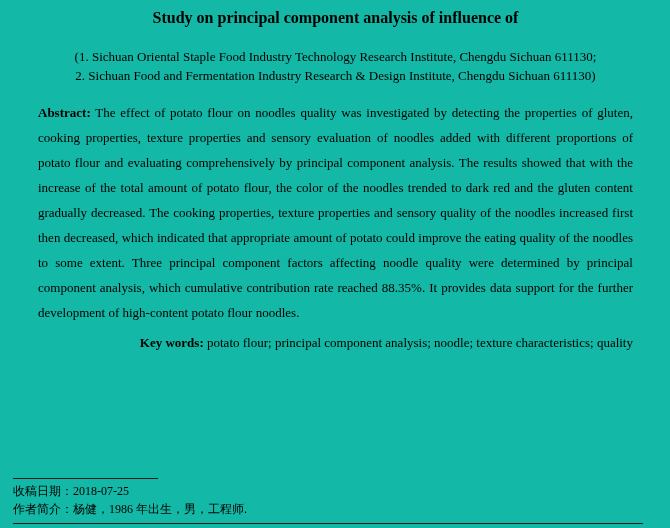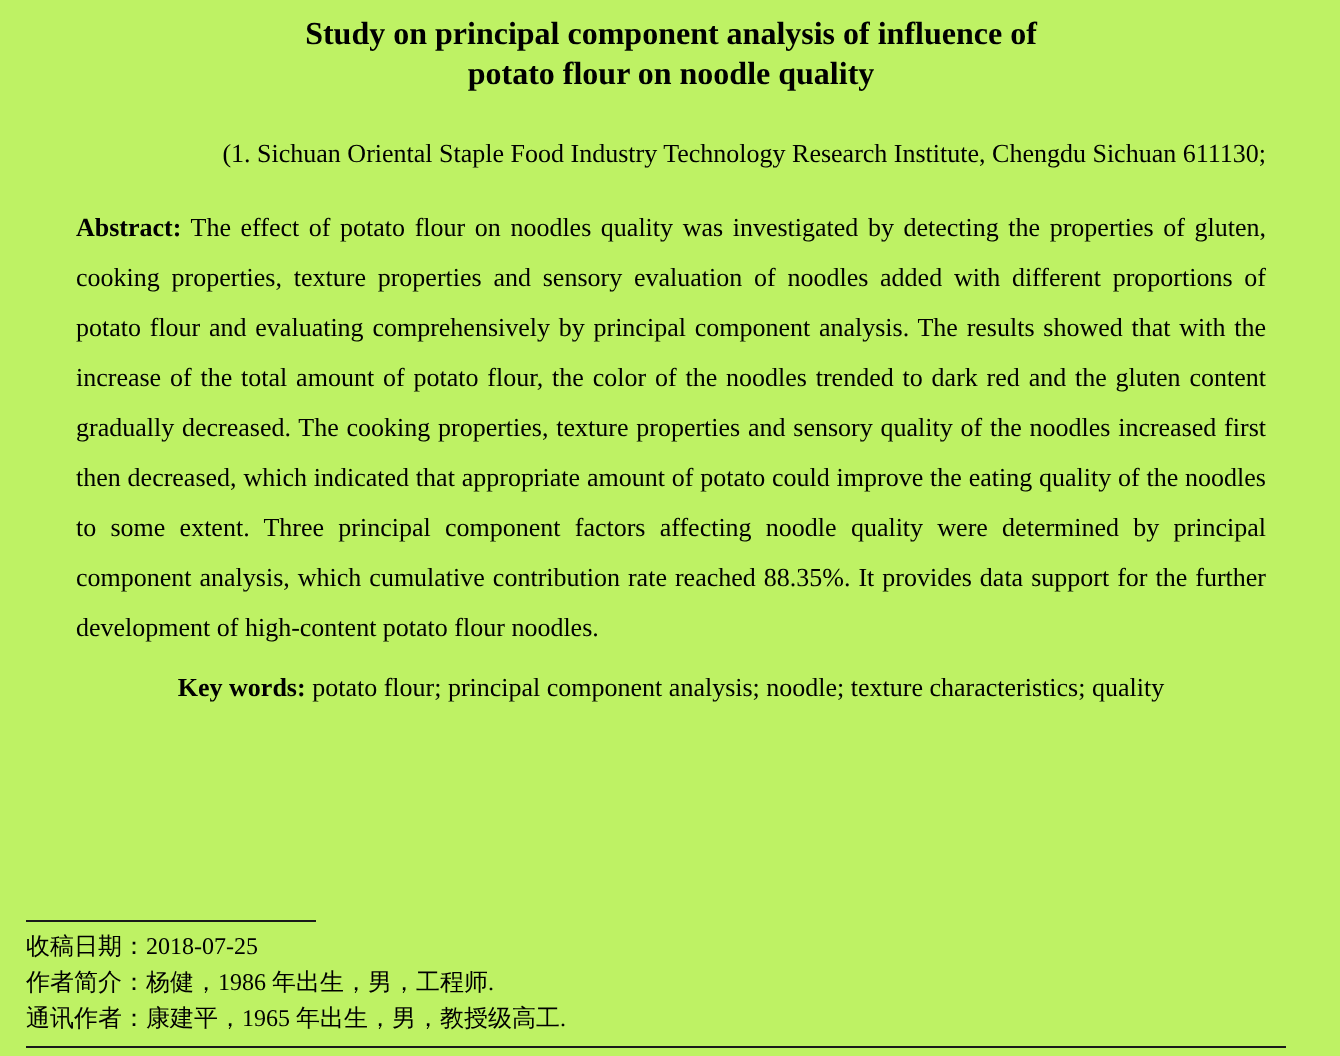--- a/index.html
+++ b/index.html
@@ -1,20 +1,20 @@
 <!DOCTYPE html>
 <html><head>
 <meta charset="utf-8">
 <style>
   html, body { margin: 0; padding: 0; background: #ffffff; }
   .page {
     position: relative;
     width: 670px;
     height: 528px;
-    background: #bef264;
+    background: #14b8a6;
     color: #000000;
     font-family: "Liberation Serif", "DejaVu Serif", serif;
     overflow: hidden;
     box-sizing: border-box;
   }
   .main { padding: 8px 37px 0 38px; }
   .title {
     margin: 0;
     text-align: center;
     font-size: 16px;
@@ -27,35 +27,35 @@
     font-size: 13.5px;
     line-height: 20px;
   }
   .authors sup, .authors .sup {
     font-size: 9px;
     vertical-align: super;
     line-height: 0;
   }
   .affiliations {
     margin-top: 19px;
-    text-align: right;
+    text-align: center;
     font-size: 13px;
     line-height: 19px;
   }
   .abstract {
     margin: 15px 0 5px 0;
     font-size: 13px;
     line-height: 25px;
     text-align: justify;
   }
   .keywords {
     margin: 0;
     font-size: 13px;
     line-height: 25px;
-    text-align: center;
+    text-align: right;
   }
   b.inline-label { font-weight: bold; }
   .footer {
     position: absolute;
     left: 13px;
     right: 27px;
     bottom: 4px;
     font-size: 12px;
   }
   .footnote-rule {
@@ -75,38 +75,37 @@
   }
 </style>
 </head>
 <body>
 
 <div class="page">
   <div class="main">
 
     <h1 class="title">
       <span>Study on principal component analysis of influence of</span><br>
-      <span>potato flour on noodle quality</span>
     </h1>
 
     <div class="authors">
     </div>
 
     <div class="affiliations">
       <div>(1. Sichuan Oriental Staple Food Industry Technology Research Institute, Chengdu Sichuan 611130;</div>
+      <div>2. Sichuan Food and Fermentation Industry Research &amp; Design Institute, Chengdu Sichuan 611130)</div>
     </div>
 
     <p class="abstract"><b class="inline-label">Abstract:</b><span> The effect of potato flour on noodles quality was investigated by detecting the properties of gluten, cooking properties, texture properties and sensory evaluation of noodles added with different proportions of potato flour and evaluating comprehensively by principal component analysis. The results showed that with the increase of the total amount of potato flour, the color of the noodles trended to dark red and the gluten content gradually decreased. The cooking properties, texture properties and sensory quality of the noodles increased first then decreased, which indicated that appropriate amount of potato could improve the eating quality of the noodles to some extent. Three principal component factors affecting noodle quality were determined by principal component analysis, which cumulative contribution rate reached 88.35%. It provides data support for the further development of high-content potato flour noodles.</span></p>
 
     <p class="keywords"><b class="inline-label">Key words:</b><span> potato flour; principal component analysis; noodle; texture characteristics; quality</span></p>
 
   </div>
 
   <div class="footer">
     <div class="footnote-rule"></div>
     <div id="footnotes">
         <div class="footnote-line"><span>收稿日期：</span><span>2018-07-25</span></div>
         <div class="footnote-line"><span>作者简介：</span><span>杨健，1986 年出生，男，工程师.</span></div>
-        <div class="footnote-line"><span>通讯作者：</span><span>康建平，1965 年出生，男，教授级高工.</span></div>
       </div>
     <div class="bottom-rule"></div>
   </div>
 </div>
 
 </body></html>

